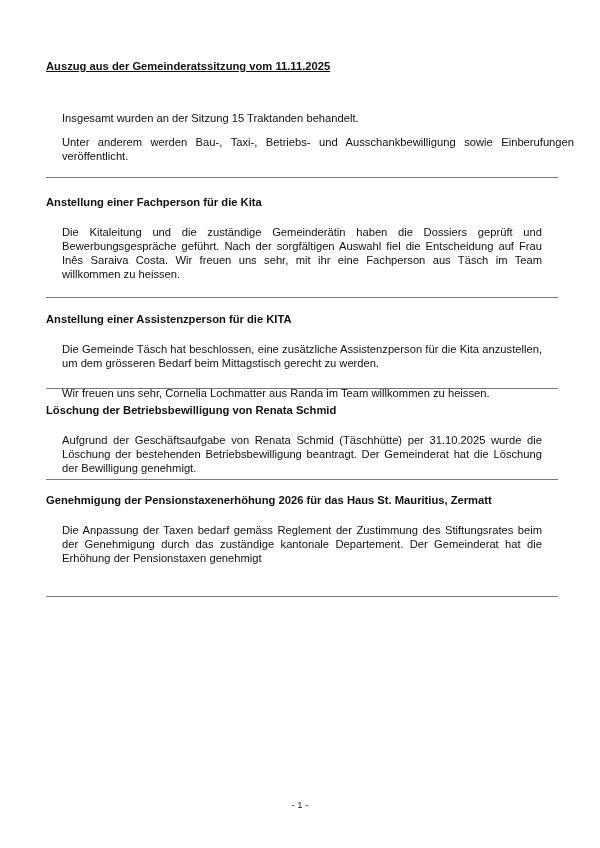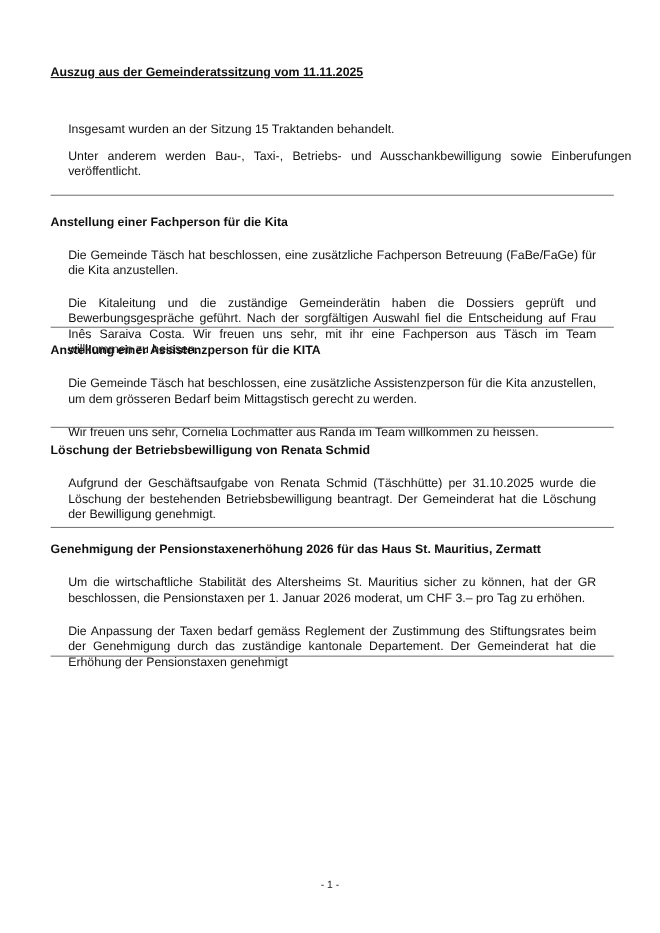--- a/index.html
+++ b/index.html
@@ -28,21 +28,20 @@
 
 <div class="page">
   <h1 class="doc-title">Auszug aus der Gemeinderatssitzung vom 11.11.2025</h1>
   <p class="p intro1">Insgesamt wurden an der Sitzung 15 Traktanden behandelt.</p>
   <p class="p intro2">Unter anderem werden Bau-, Taxi-, Betriebs- und Ausschankbewilligung sowie Einberufungen veröffentlicht.</p>
 
   <div class="rule" style="top:177px"></div>
 
   <div class="section" style="top:195px">
     <h2>Anstellung einer Fachperson für die Kita</h2>
-    <p class="p">Die Gemeinde Täsch hat beschlossen, eine zusätzliche Fachperson Betreuung (FaBe/FaGe) für die Kita anzustellen.</p>
     <p class="p">Die Kitaleitung und die zuständige Gemeinderätin haben die Dossiers geprüft und Bewerbungsgespräche geführt. Nach der sorgfältigen Auswahl fiel die Entscheidung auf Frau Inês Saraiva Costa. Wir freuen uns sehr, mit ihr eine Fachperson aus Täsch im Team willkommen zu heissen.</p>
   </div>
 
   <div class="rule" style="top:297px"></div>
 
   <div class="section" style="top:312px">
     <h2>Anstellung einer Assistenzperson für die KITA</h2>
     <p class="p">Die Gemeinde Täsch hat beschlossen, eine zusätzliche Assistenzperson für die Kita anzustellen, um dem grösseren Bedarf beim Mittagstisch gerecht zu werden.</p>
     <p class="p">Wir freuen uns sehr, Cornelia Lochmatter aus Randa im Team willkommen zu heissen.</p>
   </div>
@@ -51,20 +50,19 @@
 
   <div class="section" style="top:403px">
     <h2>Löschung der Betriebsbewilligung von Renata Schmid</h2>
     <p class="p">Aufgrund der Geschäftsaufgabe von Renata Schmid (Täschhütte) per 31.10.2025 wurde die Löschung der bestehenden Betriebsbewilligung beantragt. Der Gemeinderat hat die Löschung der Bewilligung genehmigt.</p>
   </div>
 
   <div class="rule" style="top:479px"></div>
 
   <div class="section" style="top:493px">
     <h2>Genehmigung der Pensionstaxenerhöhung 2026 für das Haus St. Mauritius, Zermatt</h2>
-    <p class="p">Um die wirtschaftliche Stabilität des Altersheims St. Mauritius sicher zu können, hat der GR beschlossen, die Pensionstaxen per 1. Januar 2026 moderat, um CHF 3.– pro Tag zu erhöhen.</p>
     <p class="p">Die Anpassung der Taxen bedarf gemäss Reglement der Zustimmung des Stiftungsrates beim der Genehmigung durch das zuständige kantonale Departement. Der Gemeinderat hat die Erhöhung der Pensionstaxen genehmigt</p>
   </div>
 
   <div class="rule" style="top:596px"></div>
 </div>
 
 <div class="pagenum">- 1 -</div>
 
 </body></html>

